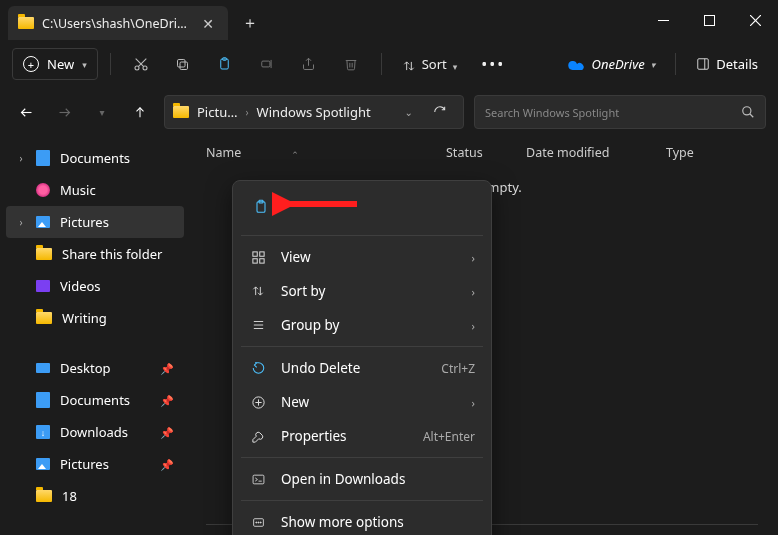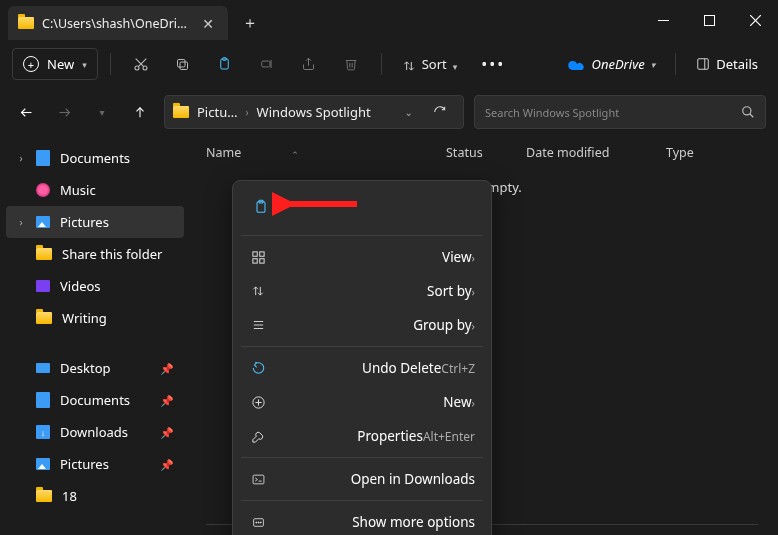--- a/index.html
+++ b/index.html
@@ -69,21 +69,21 @@
   .col-date { width:140px; }
   .col-type { width:80px; }
   .empty-msg { position:absolute; top:42px; left:290px; font-size:13px; color:#ddd; }
   .bottom-line { position:absolute; bottom:10px; left:16px; right:20px; height:1px; background:#3a3a3a; }
 
   
   .ctx { position:absolute; top:180px; left:232px; width:260px; background:#2c2c2c; border:1px solid #3f3f3f; border-radius:8px; padding:6px; box-shadow:0 8px 24px rgba(0,0,0,.5); z-index:10; }
   .ctx-icons { display:flex; gap:4px; padding:4px 6px 8px; }
   .ctx-ico-btn { width:32px; height:32px; display:flex; align-items:center; justify-content:center; border-radius:4px; cursor:pointer; }
   .ctx-sep { height:1px; background:#3f3f3f; margin:4px 2px; }
-  .ctx-item { display:flex; align-items:center; height:34px; padding:0 10px; font-size:13.5px; cursor:pointer; border-radius:4px;text-align:right; }
+  .ctx-item { display:flex; align-items:center; height:34px; padding:0 10px; gap:14px; font-size:13.5px; cursor:pointer; border-radius:4px; }
   .ctx-item .icon-slot { width:18px; display:flex; align-items:center; justify-content:center; color:#ddd; }
   .ctx-item .lbl { flex:1; }
   .ctx-item .sub { font-size:12px; color:#aaa; }
   .ctx-item .arr { font-size:11px; color:#aaa; }
 
   
   .red-arrow { position:absolute; top:192px; left:272px; z-index:20; pointer-events:none; }
 
   svg { display:block; }
 </style>

